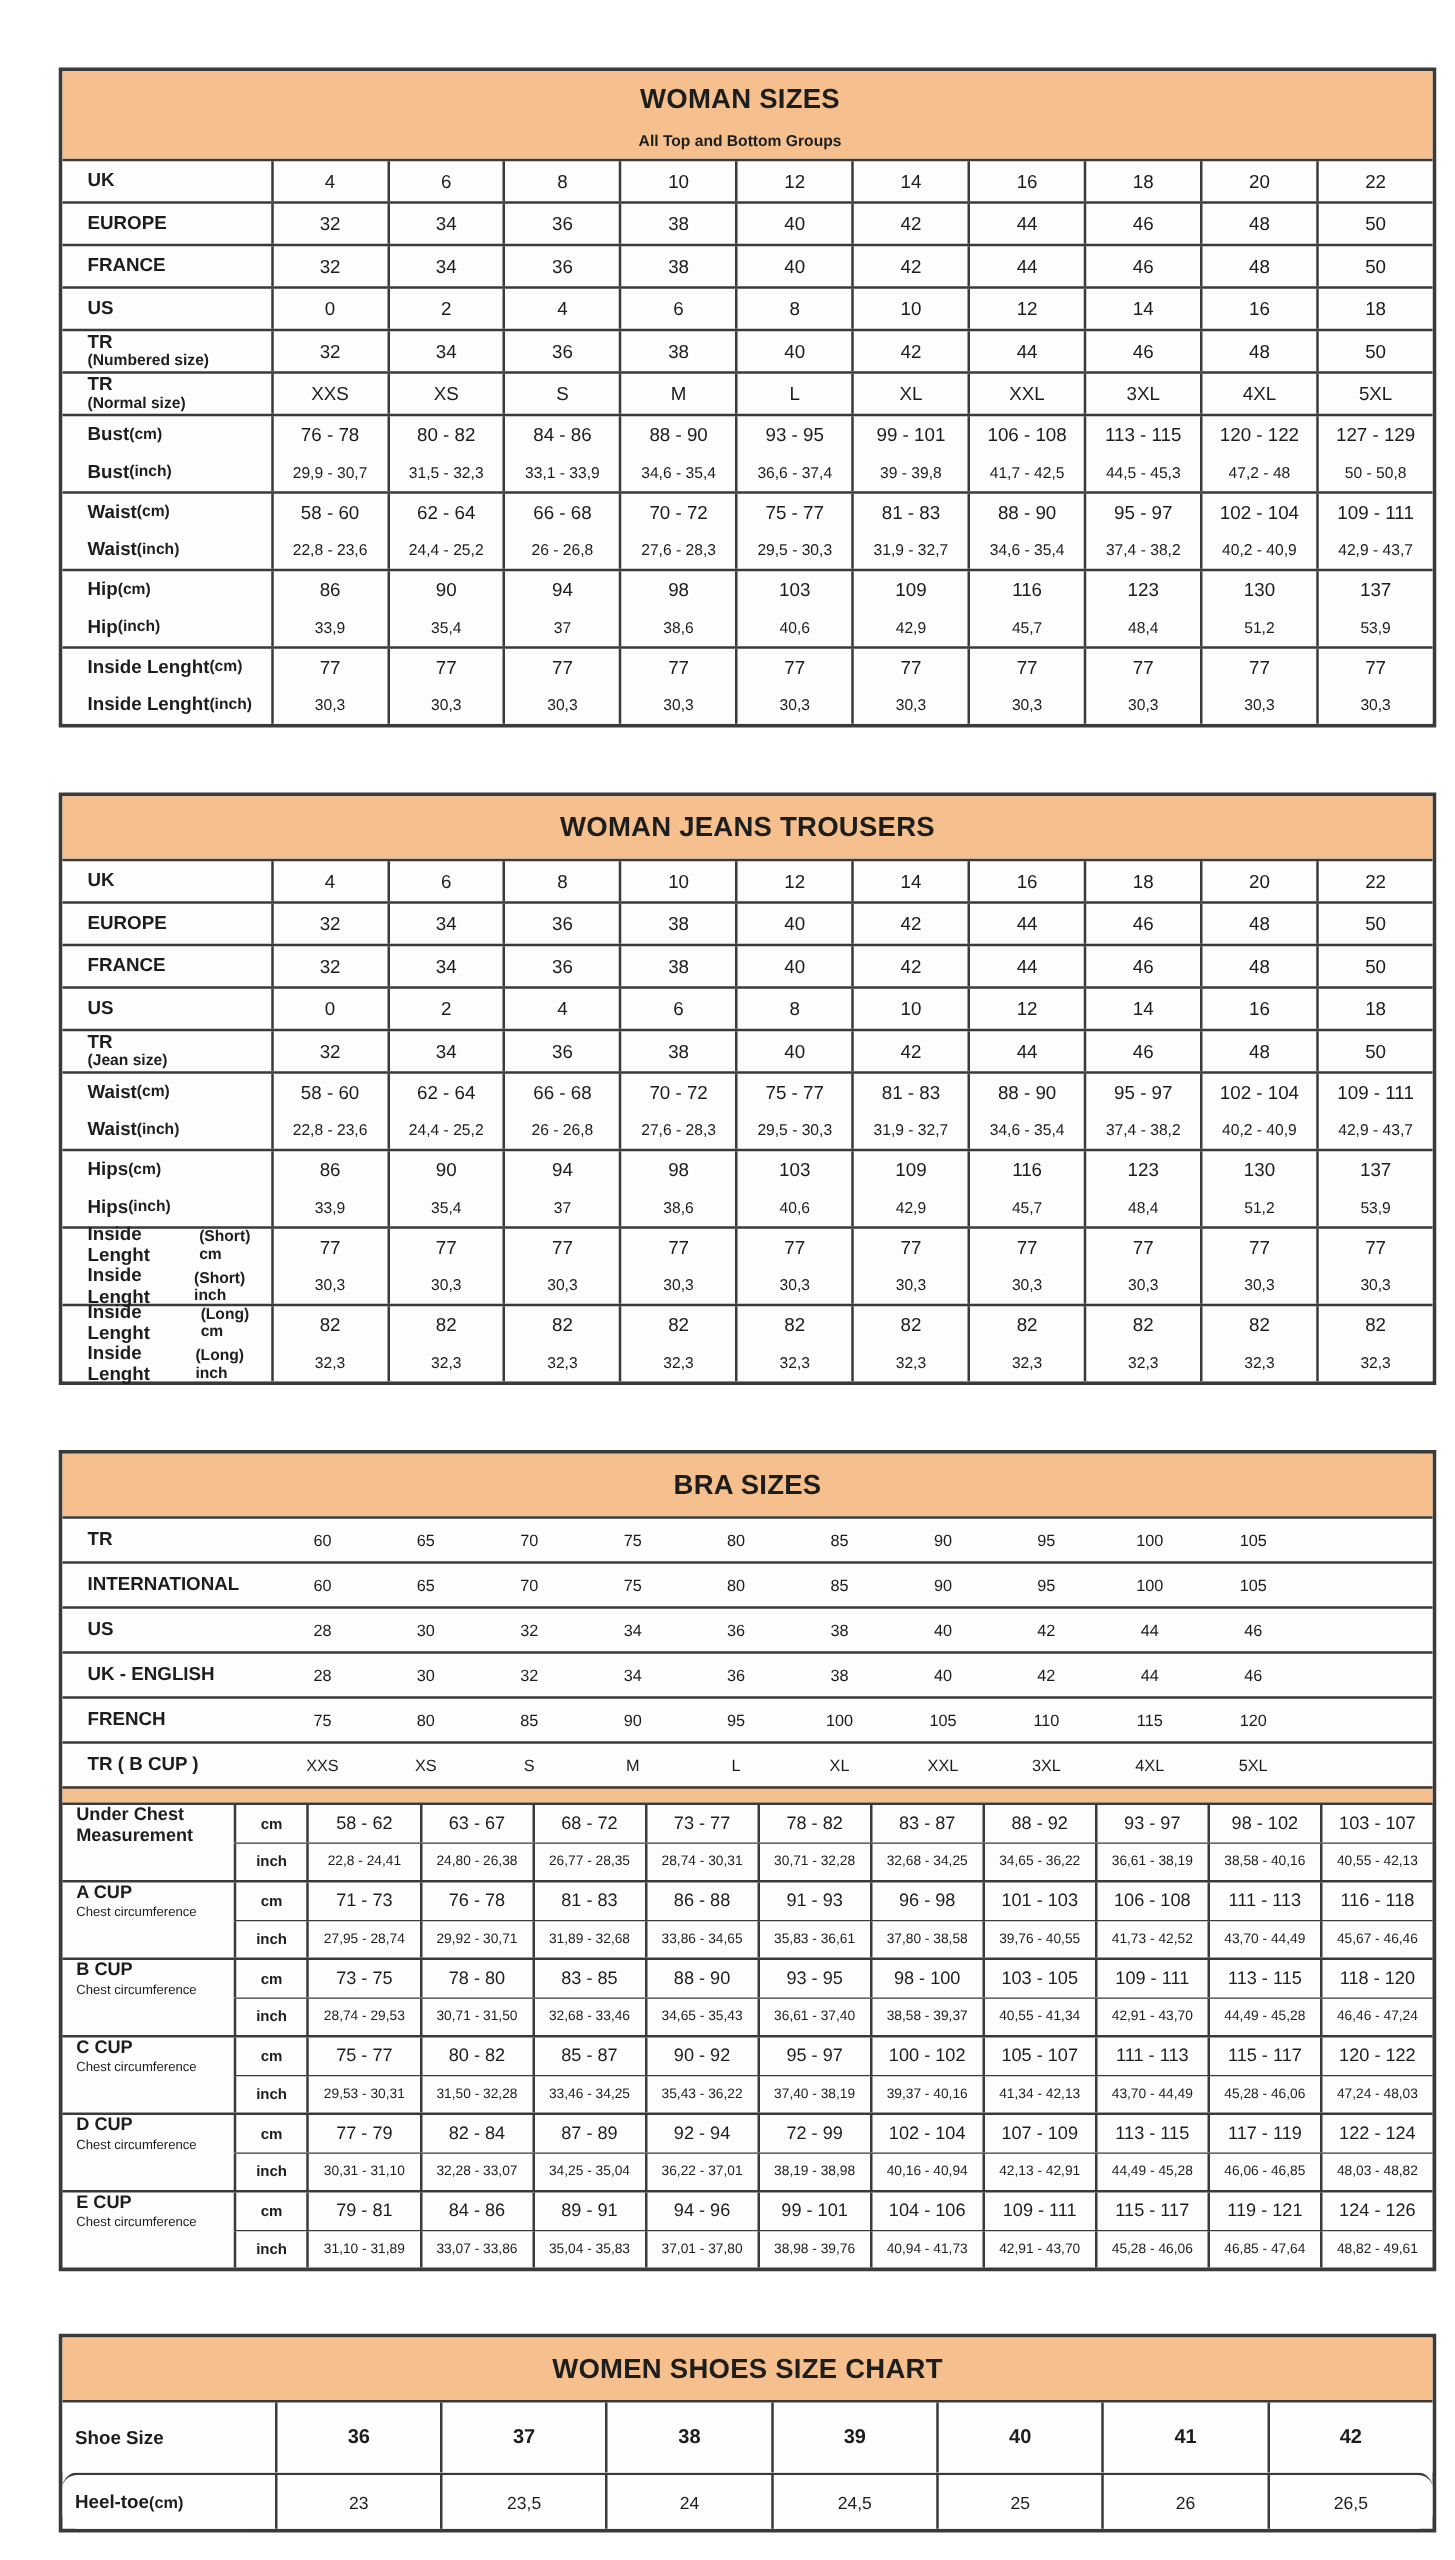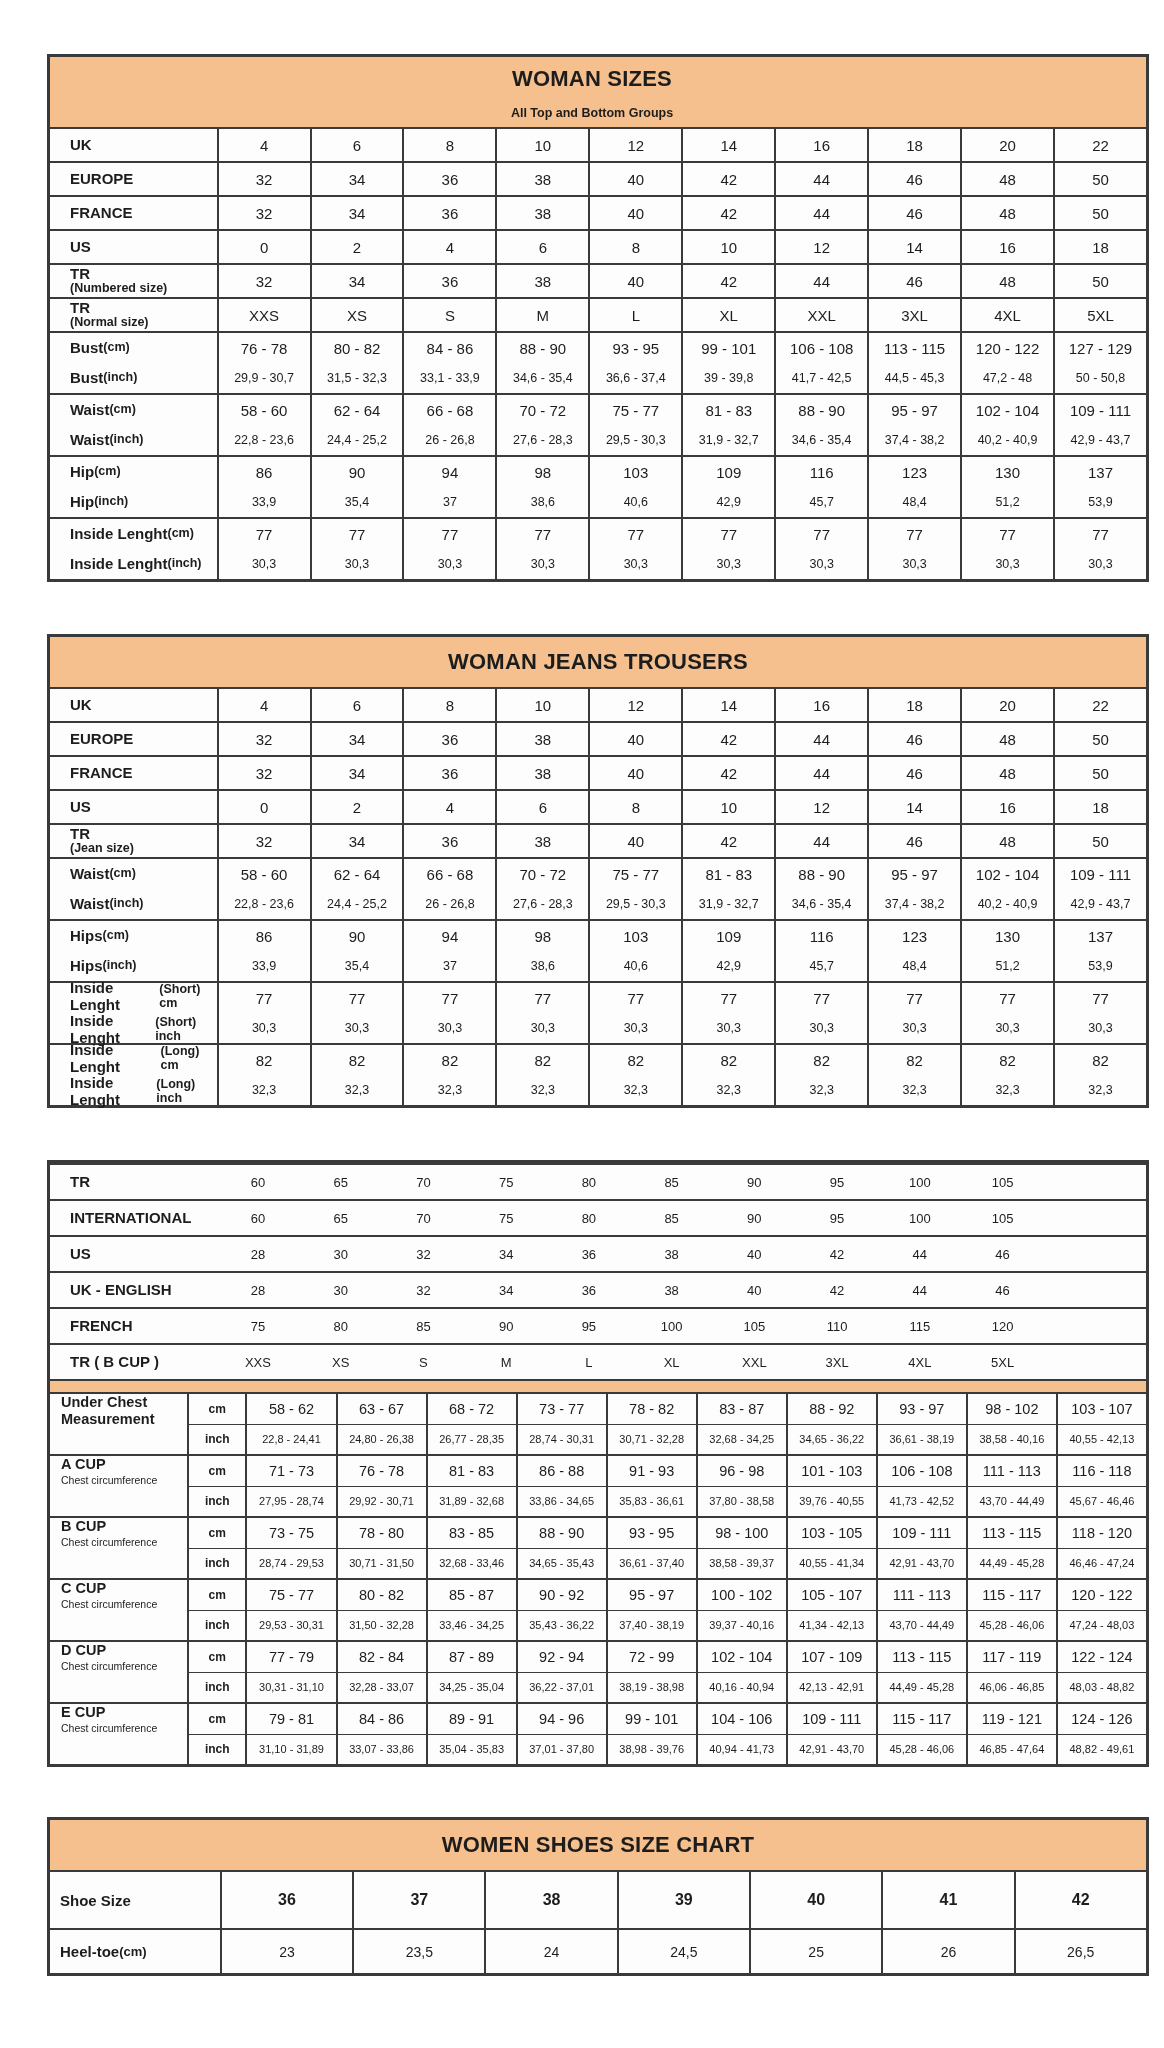--- a/index.html
+++ b/index.html
@@ -47,21 +47,21 @@
   .bg-line{flex:1;display:flex;align-items:stretch;}
   .bg-line.b{border-top:1.5px solid var(--border);}
   .unit{width:6.1%;border-left:2px solid var(--border);display:flex;align-items:center;
     justify-content:center;font-size:12px;font-weight:bold;}
   .bdata{flex:1;border-left:2px solid var(--border);display:flex;align-items:center;
     justify-content:center;}
   .bg-line.a .bdata{font-size:14.5px;}
   .bg-line.b .bdata{font-size:11px;}
   
   .shoe-row1{height:58px;}
-  .shoe-row2{height:45px;}
+  .shoe-row2{height:45px;border-radius:12px;}
   .s-label{width:15.5%;display:flex;align-items:center;padding-left:10px;
     font-weight:bold;font-size:15px;}
   .s-label .note{font-size:13px;font-weight:bold;}
   .s-cell{width:12.07%;border-left:2px solid var(--border);display:flex;align-items:center;
     justify-content:center;}
   .shoe-row1 .s-cell{font-size:16px;font-weight:bold;}
   .shoe-row2 .s-cell{font-size:14px;}
 </style>
 </head>
 <body>
@@ -645,20 +645,23 @@
         </div>
         <div class="vcell pair">
           <div class="va">82</div>
           <div class="vb">32,3</div>
         </div>
       </div>
     </div>
 </div>
 
 <div class="tbl t3">
+  <div class="hdr slim">
+    <div class="title">BRA SIZES</div>
+  </div>
   <div id="t3-top">
       <div class="grow brow">
         <div class="lcell">TR</div>
         <div class="bcell">60</div>
         <div class="bcell">65</div>
         <div class="bcell">70</div>
         <div class="bcell">75</div>
         <div class="bcell">80</div>
         <div class="bcell">85</div>
         <div class="bcell">90</div>

